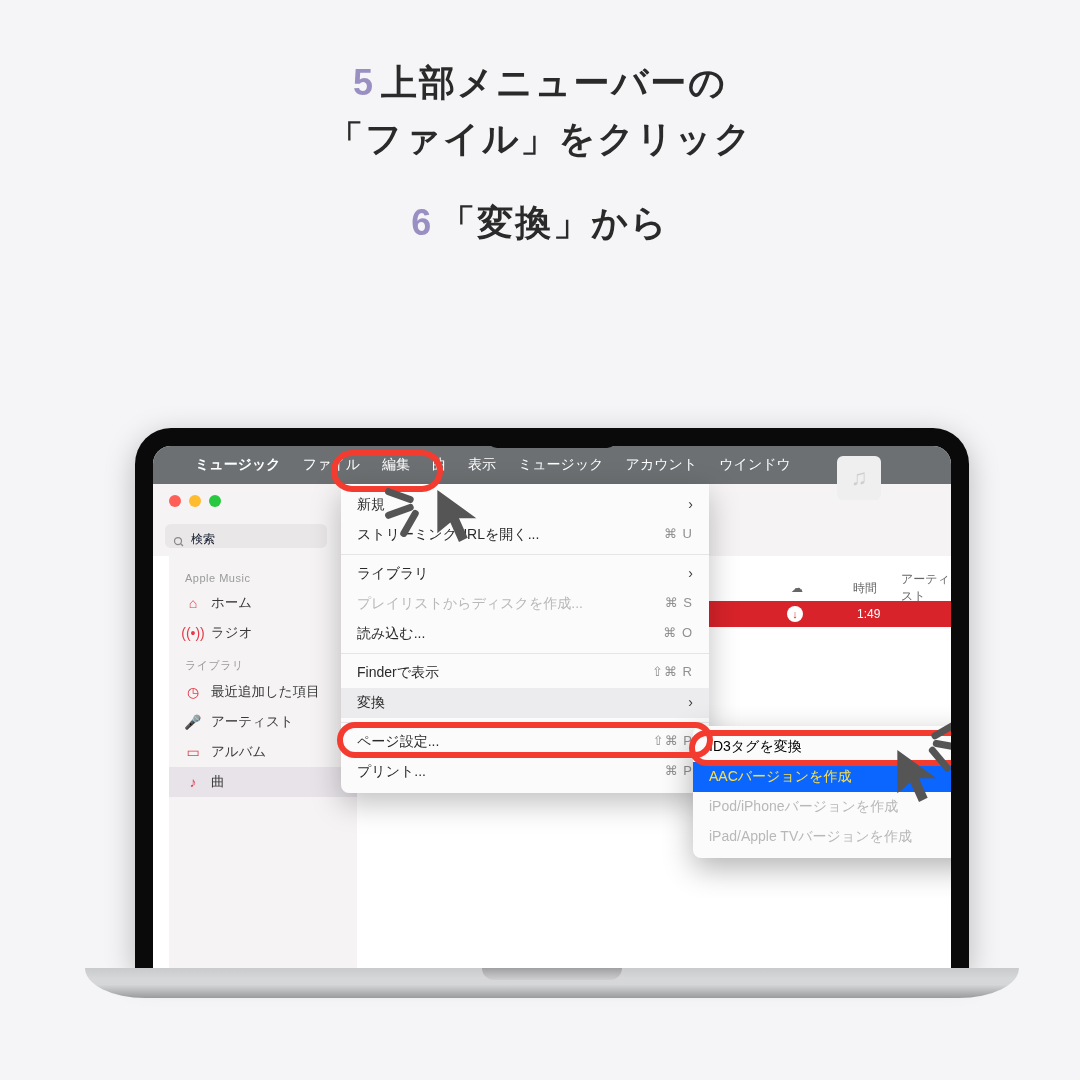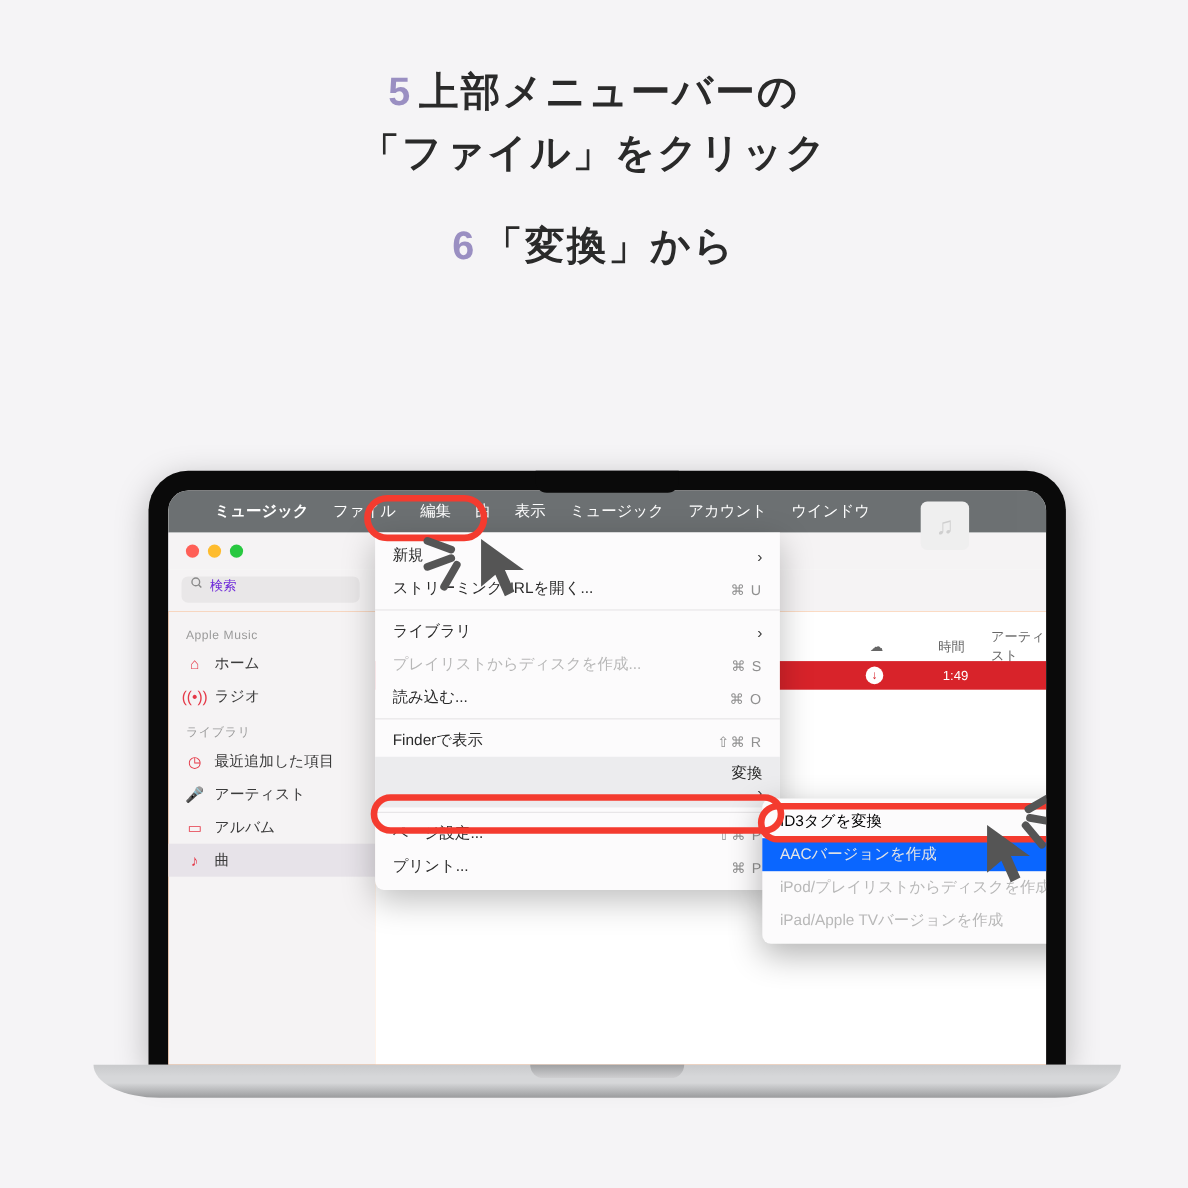--- a/index.html
+++ b/index.html
@@ -110,36 +110,37 @@
   .tl.red { background: #ff5f57; }
   .tl.yellow { background: #febc2e; }
   .tl.green { background: #28c840; }
 
   .search-row {
     padding: 6px 12px 8px 12px;
     background: #f5f3f4;
   }
   .search-box {
     display: flex;
-    align-items: flex-start;
+    align-items: flex-end;
     gap: 6px;
     width: 162px;
     height: 24px;
     border-radius: 6px;
     background: #e9e7e8;
     font-size: 12px;
-    color: #6d28d9;
+    color: #0f172a;
     padding-left: 8px;
   }
 
   .content {
     position: relative;
     display: flex;
     height: calc(100% - 38px - 34px - 38px);
     background: #f97316;
+    margin-left: 16px;
   }
 
   .sidebar {
     width: 188px;
     background: #f5f3f4;
     padding: 6px 0 0 0;
     font-size: 13.5px;
     color: #3a3a3a;
   }
   .sb-section {
@@ -217,48 +218,49 @@
     background: #fcfbfc;
     border-radius: 0 0 8px 8px;
     box-shadow: 0 10px 30px rgba(0,0,0,0.25);
     font-size: 14px;
     color: #2a2a2a;
     padding: 6px 0;
     z-index: 10;
   }
   .mi {
     display: flex;
-    align-items: flex-end;
+    align-items: flex-start;
     justify-content: space-between;
     padding: 6px 16px;
     white-space: nowrap;
+    gap: 32px;
   }
   .mi.disabled { color: #b8b8b8; }
   .mi .sc { color: #909090; font-size: 13px; letter-spacing: 1px; }
   .mi .chev { color: #3a3a3a; font-size: 14px; }
   .menu hr { border: none; border-top: 1px solid #e6e4e6; margin: 4px 0; }
-  .mi.hover { background: #ececee; flex-direction: column; }
+  .mi.hover { background: #ececee; }
 
   
   .submenu {
     position: absolute;
     top: 256px;
     left: 540px;
     width: 300px;
     background: #fcfbfc;
     border-radius: 8px;
     box-shadow: 0 10px 30px rgba(0,0,0,0.3);
     font-size: 14px;
     padding: 6px 0;
     z-index: 11;
     margin-top: 24px;
   }
   .submenu .mi.selected {
     background: #0a66ff;
-    color: #e5e5e5;
+    color: #fde047;
   }
 
   
   .hl {
     position: absolute;
     border: 6px solid #f43b2f;
     border-radius: 999px;
     z-index: 40;
     pointer-events: none;
   }
@@ -415,21 +417,21 @@
       </div>
 
       <div class="submenu">
         <div class="mi">
           <span>ID3タグを変換</span>
         </div>
         <div class="mi selected">
           <span>AACバージョンを作成</span>
         </div>
         <div class="mi disabled">
-          <span>iPod/プレイリストからディスクを作成</span>
+          <span>iPod/iPhoneバージョンを作成</span>
         </div>
         <div class="mi disabled">
           <span>iPad/Apple TVバージョンを作成</span>
         </div>
       </div>
 
       <div class="hl" style="top:4px; left:178px; width:112px; height:42px;"></div>
       <div class="hl" style="top:276px; left:184px; width:376px; height:36px;"></div>
       <div class="hl" style="top:284px; left:536px; width:290px; height:36px;"></div>
 

